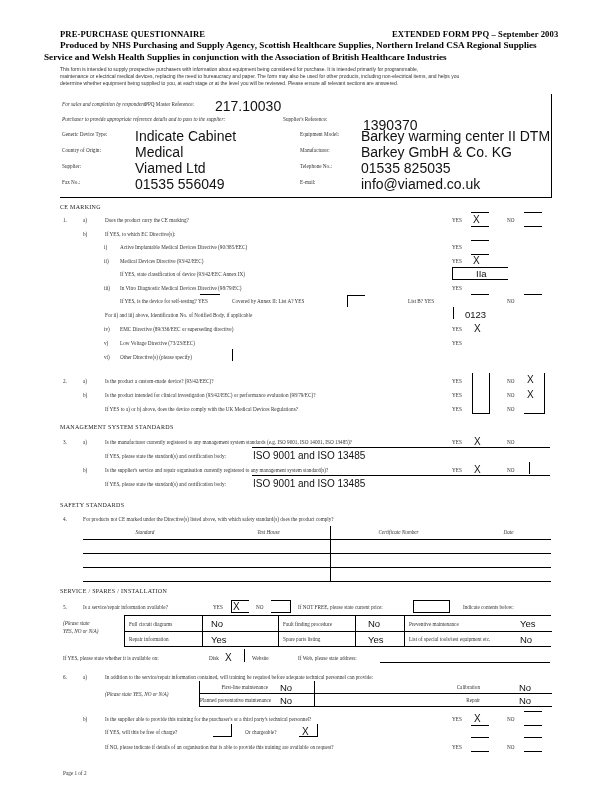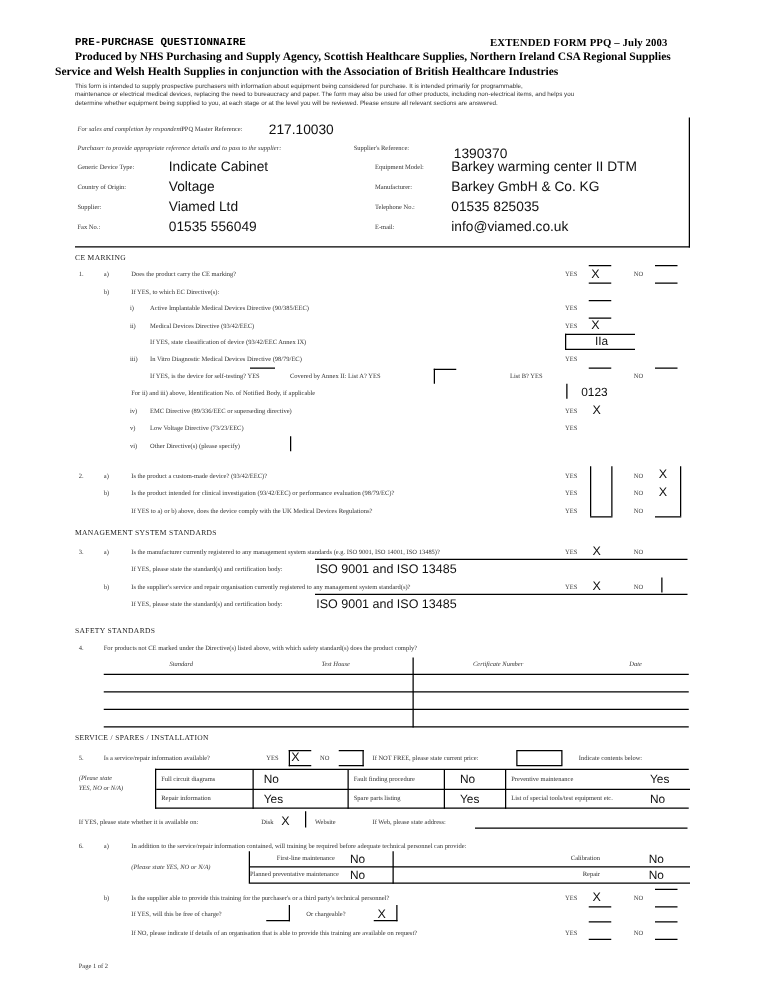--- a/index.html
+++ b/index.html
@@ -3,54 +3,54 @@
 <meta charset="utf-8">
 <style>
   * { box-sizing: border-box; margin: 0; padding: 0; }
   html, body { width: 612px; height: 792px; background: #fff; overflow: hidden; }
   body { position: relative; font-family: "Liberation Serif", serif; color: #000; }
   .abs { position: absolute; }
   .serif { font-family: "Liberation Serif", serif; }
   .sans { font-family: "Liberation Sans", sans-serif; }
   .t5 { font-size: 5.2px; line-height: 6px; white-space: nowrap; color: #333; }
   .t5i { font-size: 5.2px; font-style: italic; white-space: nowrap; color: #333; }
-  .val { font-family: "Liberation Sans", sans-serif; font-size: 11px; color: #111; white-space: nowrap; }
+  .val { font-family: "Liberation Sans", sans-serif; font-size: 14px; color: #111; white-space: nowrap; }
   .hdr1 { font-size: 8.6px; font-weight: bold; white-space: nowrap; letter-spacing: 0.1px; }
   .hdr2 { font-size: 9.2px; font-weight: bold; white-space: nowrap; }
   .sec { font-size: 6px; white-space: nowrap; letter-spacing: 0.3px; color: #222; }
   .intro { font-size: 5px; line-height: 7px; color: #333; white-space: nowrap; overflow: hidden; }
   .uline { position: absolute; border-top: 1px solid #000; }
   .vline { position: absolute; border-left: 1px solid #000; }
   .box { position: absolute; border: 1px solid #000; }
   .mark { font-family: "Liberation Sans", sans-serif; font-size: 10px; position: absolute; color: #111; }
   .cell-val { font-family: "Liberation Sans", sans-serif; font-size: 9.5px; position: absolute; color: #111; }
 </style>
 </head>
 <body>
 
-<div class="abs hdr1 serif" style="left:60px;top:29px;font-family:Liberation Mono, monospace;">PRE-PURCHASE QUESTIONNAIRE</div>
-<div class="abs hdr1 serif" style="left:392px;top:29px;">EXTENDED FORM PPQ – July 2003</div>
+<div class="abs hdr1 serif" style="left:60px;top:29px;">PRE-PURCHASE QUESTIONNAIRE</div>
+<div class="abs hdr1 serif" style="left:392px;top:29px;">EXTENDED FORM PPQ – September 2003</div>
 <div class="abs hdr2 serif" style="left:60px;top:40px;">Produced by NHS Purchasing and Supply Agency, Scottish Healthcare Supplies, Northern Ireland CSA Regional Supplies</div>
 <div class="abs hdr2 serif" style="left:44px;top:52px;">Service and Welsh Health Supplies in conjunction with the Association of British Healthcare Industries</div>
 <div class="abs intro sans" style="left:60px;top:66px;width:490px;">This form is intended to supply prospective purchasers with information about equipment being considered for purchase. It is intended primarily for programmable,</div>
 <div class="abs intro sans" style="left:60px;top:73px;width:490px;">maintenance or electrical medical devices, replacing the need to bureaucracy and paper. The form may also be used for other products, including non-electrical items, and helps you</div>
 <div class="abs intro sans" style="left:60px;top:80px;width:490px;">determine whether equipment being supplied to you, at each stage or at the level you will be reviewed. Please ensure all relevant sections are answered.</div>
 
 <div class="box" style="left:60px;top:94px;width:492px;height:104px;border-top:none;border-left:none;"></div>
 <div class="abs t5i" style="left:62px;top:101px;">For sales and completion by respondent:</div>
 <div class="abs t5" style="left:145px;top:101px;">PPQ Master Reference:</div>
 <div class="abs val" style="left:215px;top:98px;">217.10030</div>
 <div class="abs t5i" style="left:62px;top:116px;">Purchaser to provide appropriate reference details and to pass to the supplier:</div>
 <div class="abs t5" style="left:283px;top:116px;">Supplier's Reference:</div>
 <div class="abs val" style="left:363px;top:117px;">1390370</div>
 
 <div class="abs t5" style="left:62px;top:131px;">Generic Device Type:</div>
 <div class="abs val" style="left:135px;top:128px;">Indicate Cabinet</div>
 <div class="abs t5" style="left:62px;top:147px;">Country of Origin:</div>
-<div class="abs val" style="left:135px;top:144px;">Voltage</div>
+<div class="abs val" style="left:135px;top:144px;">Medical</div>
 <div class="abs t5" style="left:62px;top:163px;">Supplier:</div>
 <div class="abs val" style="left:135px;top:160px;">Viamed Ltd</div>
 <div class="abs t5" style="left:62px;top:179px;">Fax No.:</div>
 <div class="abs val" style="left:135px;top:176px;">01535 556049</div>
 
 <div class="abs t5" style="left:300px;top:131px;">Equipment Model:</div>
 <div class="abs val" style="left:361px;top:128px;">Barkey warming center II DTM</div>
 <div class="abs t5" style="left:300px;top:147px;">Manufacturer:</div>
 <div class="abs val" style="left:361px;top:144px;">Barkey GmbH &amp; Co. KG</div>
 <div class="abs t5" style="left:300px;top:163px;">Telephone No.:</div>

